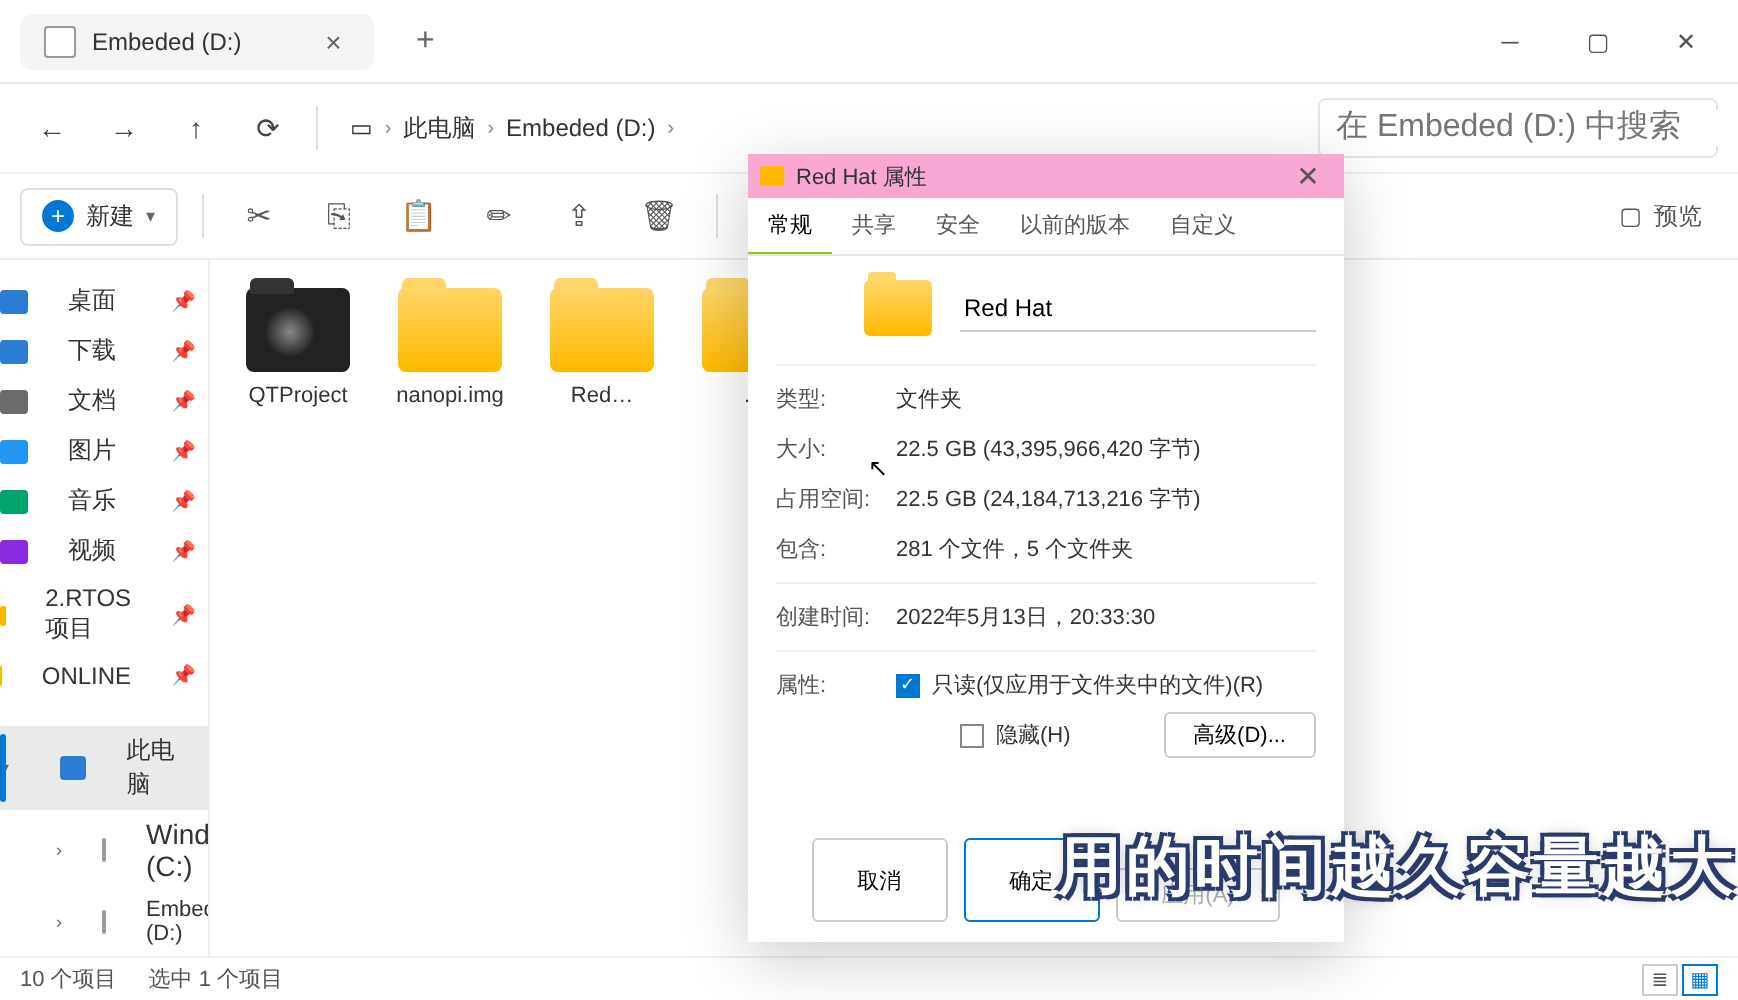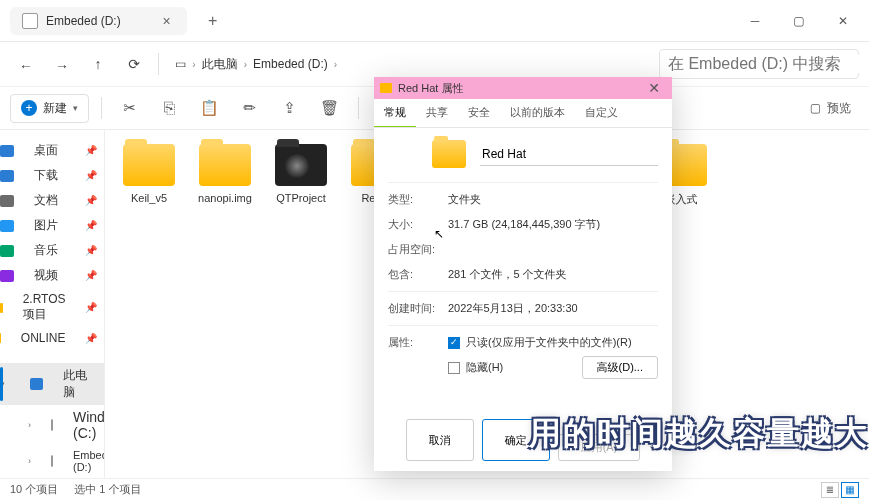--- a/index.html
+++ b/index.html
@@ -224,30 +224,26 @@
     <div class="side-item side-sub">
         <span class="caret">›</span>
         <span class="disk-ic"></span>
         <span style="font-size:11px">work (E:)</span>
       </div>
 
   </div>
 
   <div class="content">
     <div class="fileitem">
-        <div class="folder-big"></div>
-        <span class="fname">Keil_v5</span>
-      </div>
-    <div class="fileitem">
-        <div class="folder-big"></div>
-        <span class="fname">nanopi.img</span>
-      </div>
-    <div class="fileitem">
         <div class="folder-big dark"></div>
         <span class="fname">QTProject</span>
+      </div>
+    <div class="fileitem">
+        <div class="folder-big"></div>
+        <span class="fname">nanopi.img</span>
       </div>
     <div class="fileitem">
         <div class="folder-big"></div>
         <span class="fname">Red…</span>
       </div>
     <div class="fileitem">
         <div class="folder-big"></div>
         <span class="fname">…</span>
       </div>
     <div class="fileitem">
@@ -292,44 +288,45 @@
       <div class="dlg-folder-ic"></div>
       <input class="dlg-name-input" value="Red Hat" style="">
     </div>
     <div class="dlg-sep"></div>
     <div class="dlg-row">
         <span class="dlg-label">类型:</span>
         <span class="dlg-val">文件夹</span>
       </div>
     <div class="dlg-row">
         <span class="dlg-label">大小:</span>
-        <span class="dlg-val">31.7 GB (24,184,445,390 字节)</span>
+        <span class="dlg-val">22.5 GB (43,395,966,420 字节)</span>
       </div>
     <div class="dlg-row">
         <span class="dlg-label">占用空间:</span>
+        <span class="dlg-val">22.5 GB (24,184,713,216 字节)</span>
       </div>
     <div class="dlg-row">
         <span class="dlg-label">包含:</span>
         <span class="dlg-val">281 个文件，5 个文件夹</span>
       </div>
     <div class="dlg-sep"></div>
     <div class="dlg-row">
         <span class="dlg-label">创建时间:</span>
         <span class="dlg-val">2022年5月13日，20:33:30</span>
       </div>
     <div class="dlg-sep"></div>
     <div class="dlg-row">
       <span class="dlg-label">属性:</span>
       <div class="dlg-val">
         <div class="dlg-attr">
             <span class="chk checked"></span>
             <span>只读(仅应用于文件夹中的文件)(R)</span>
           </div>
         <div class="dlg-attr" style="margin-top:6px;justify-content:space-between;">
-          <div style="display:flex;align-items:center;gap:6px;">
+          <div style="display:flex;align-items:center;gap:6px;margin-left:32px;">
               <span class="chk"></span>
               <span>隐藏(H)</span>
             </div>
           <button class="dlg-adv">高级(D)...</button>
         </div>
       </div>
     </div>
   </div>
   <div class="dlg-buttons">
     <button class="dlg-btn">取消</button>

